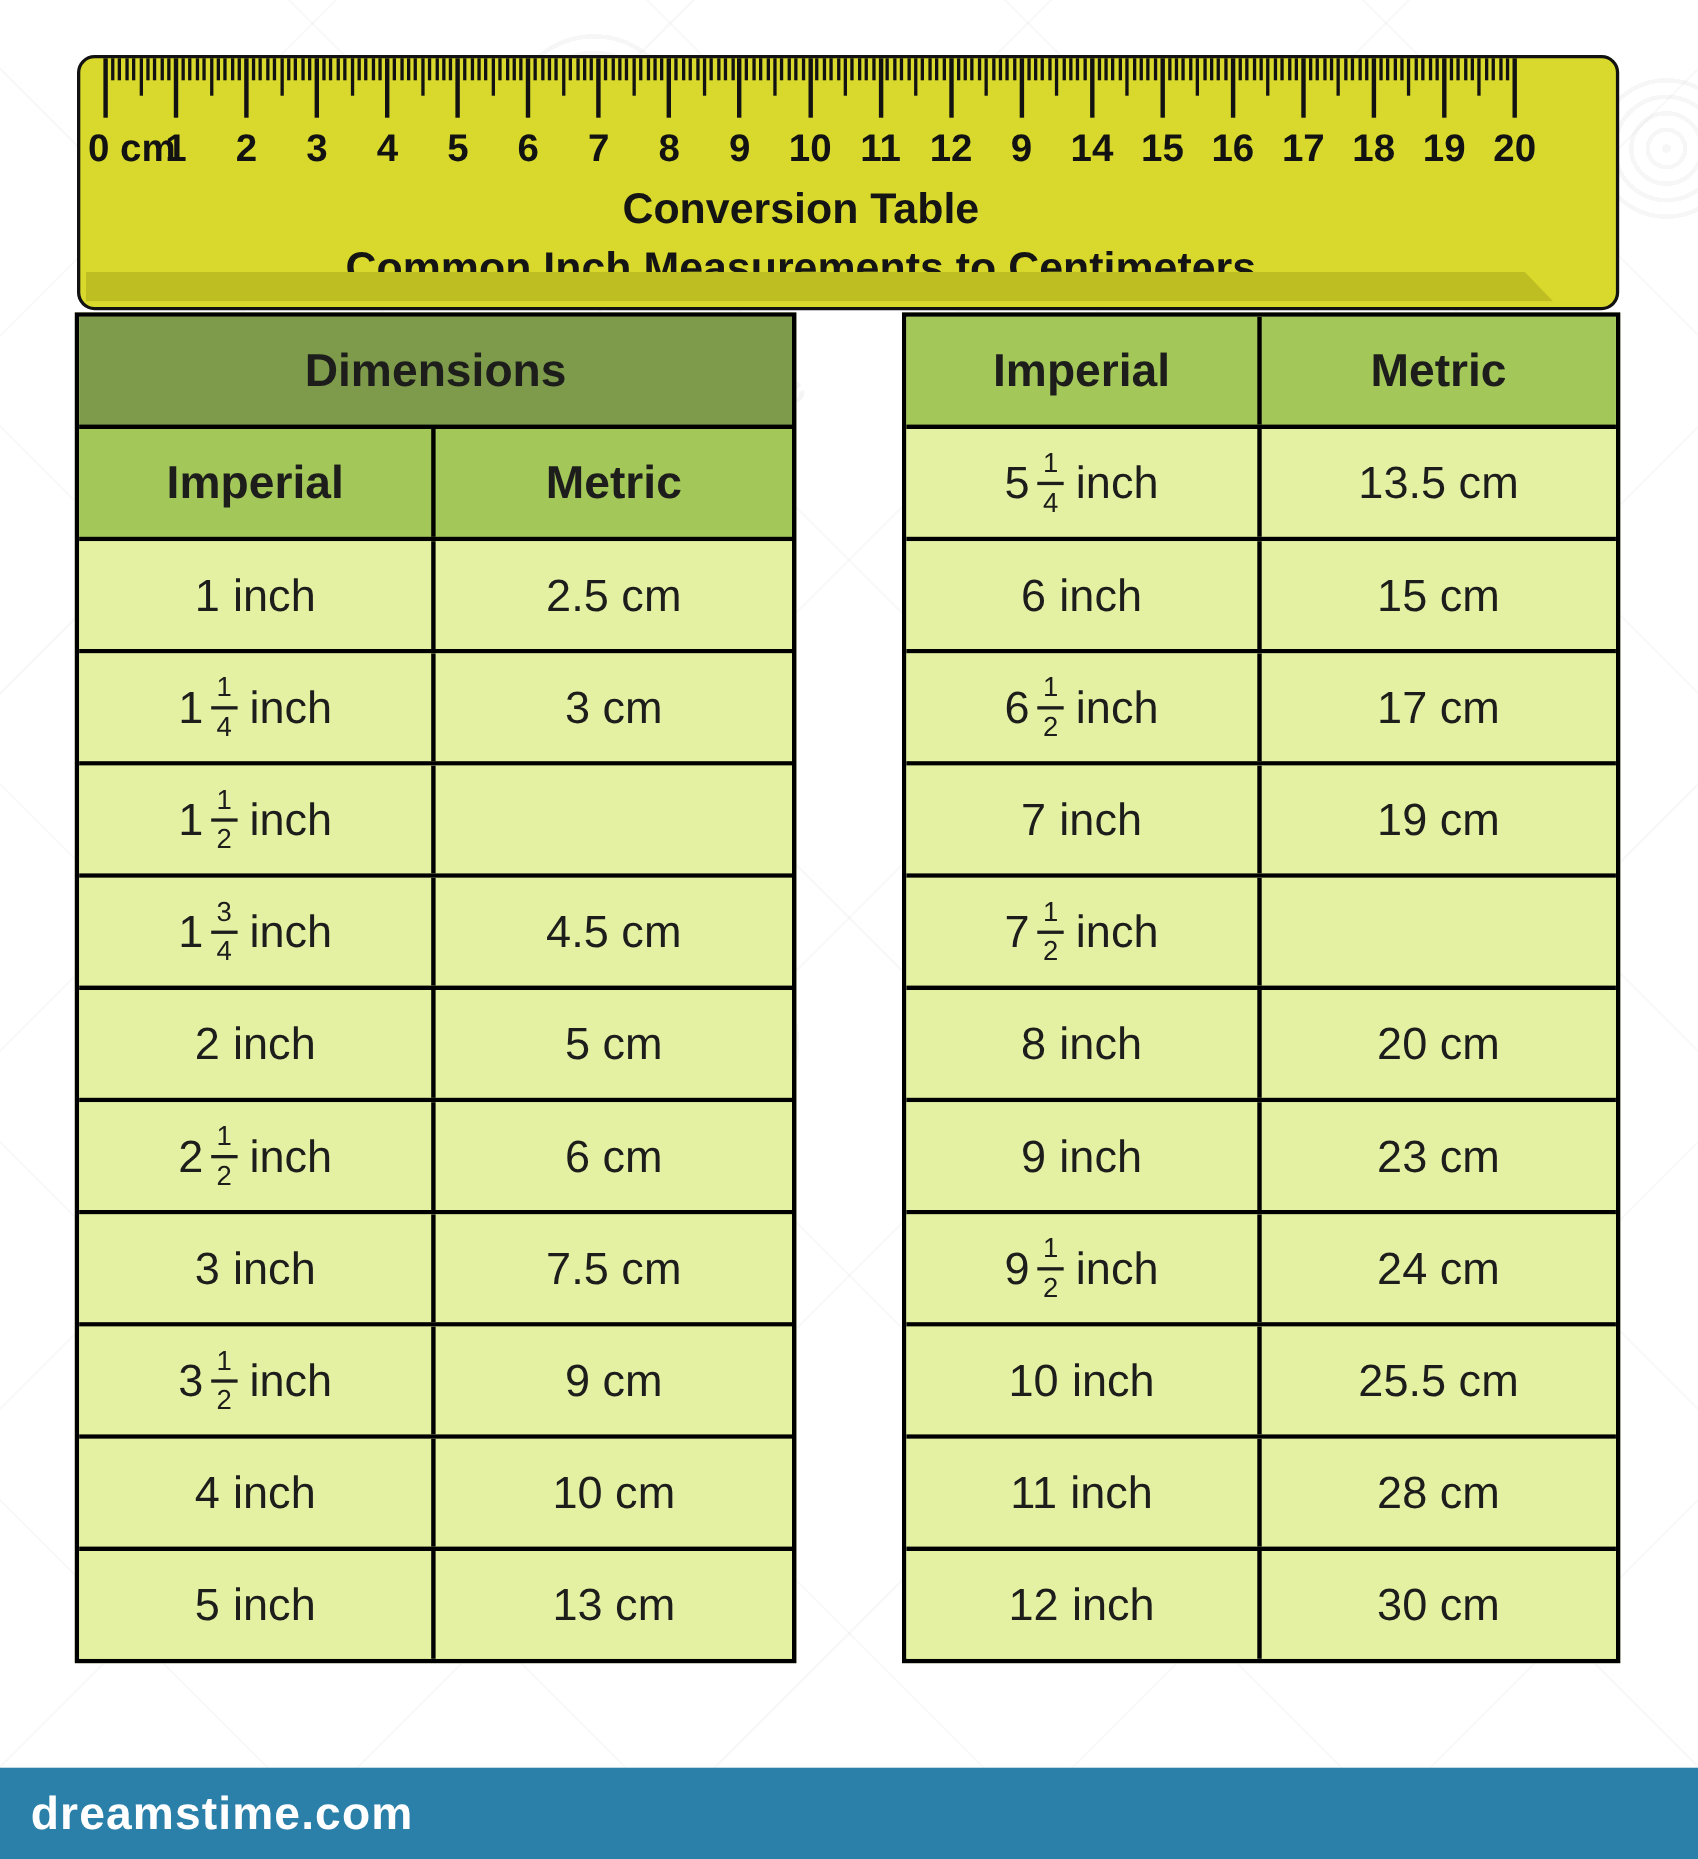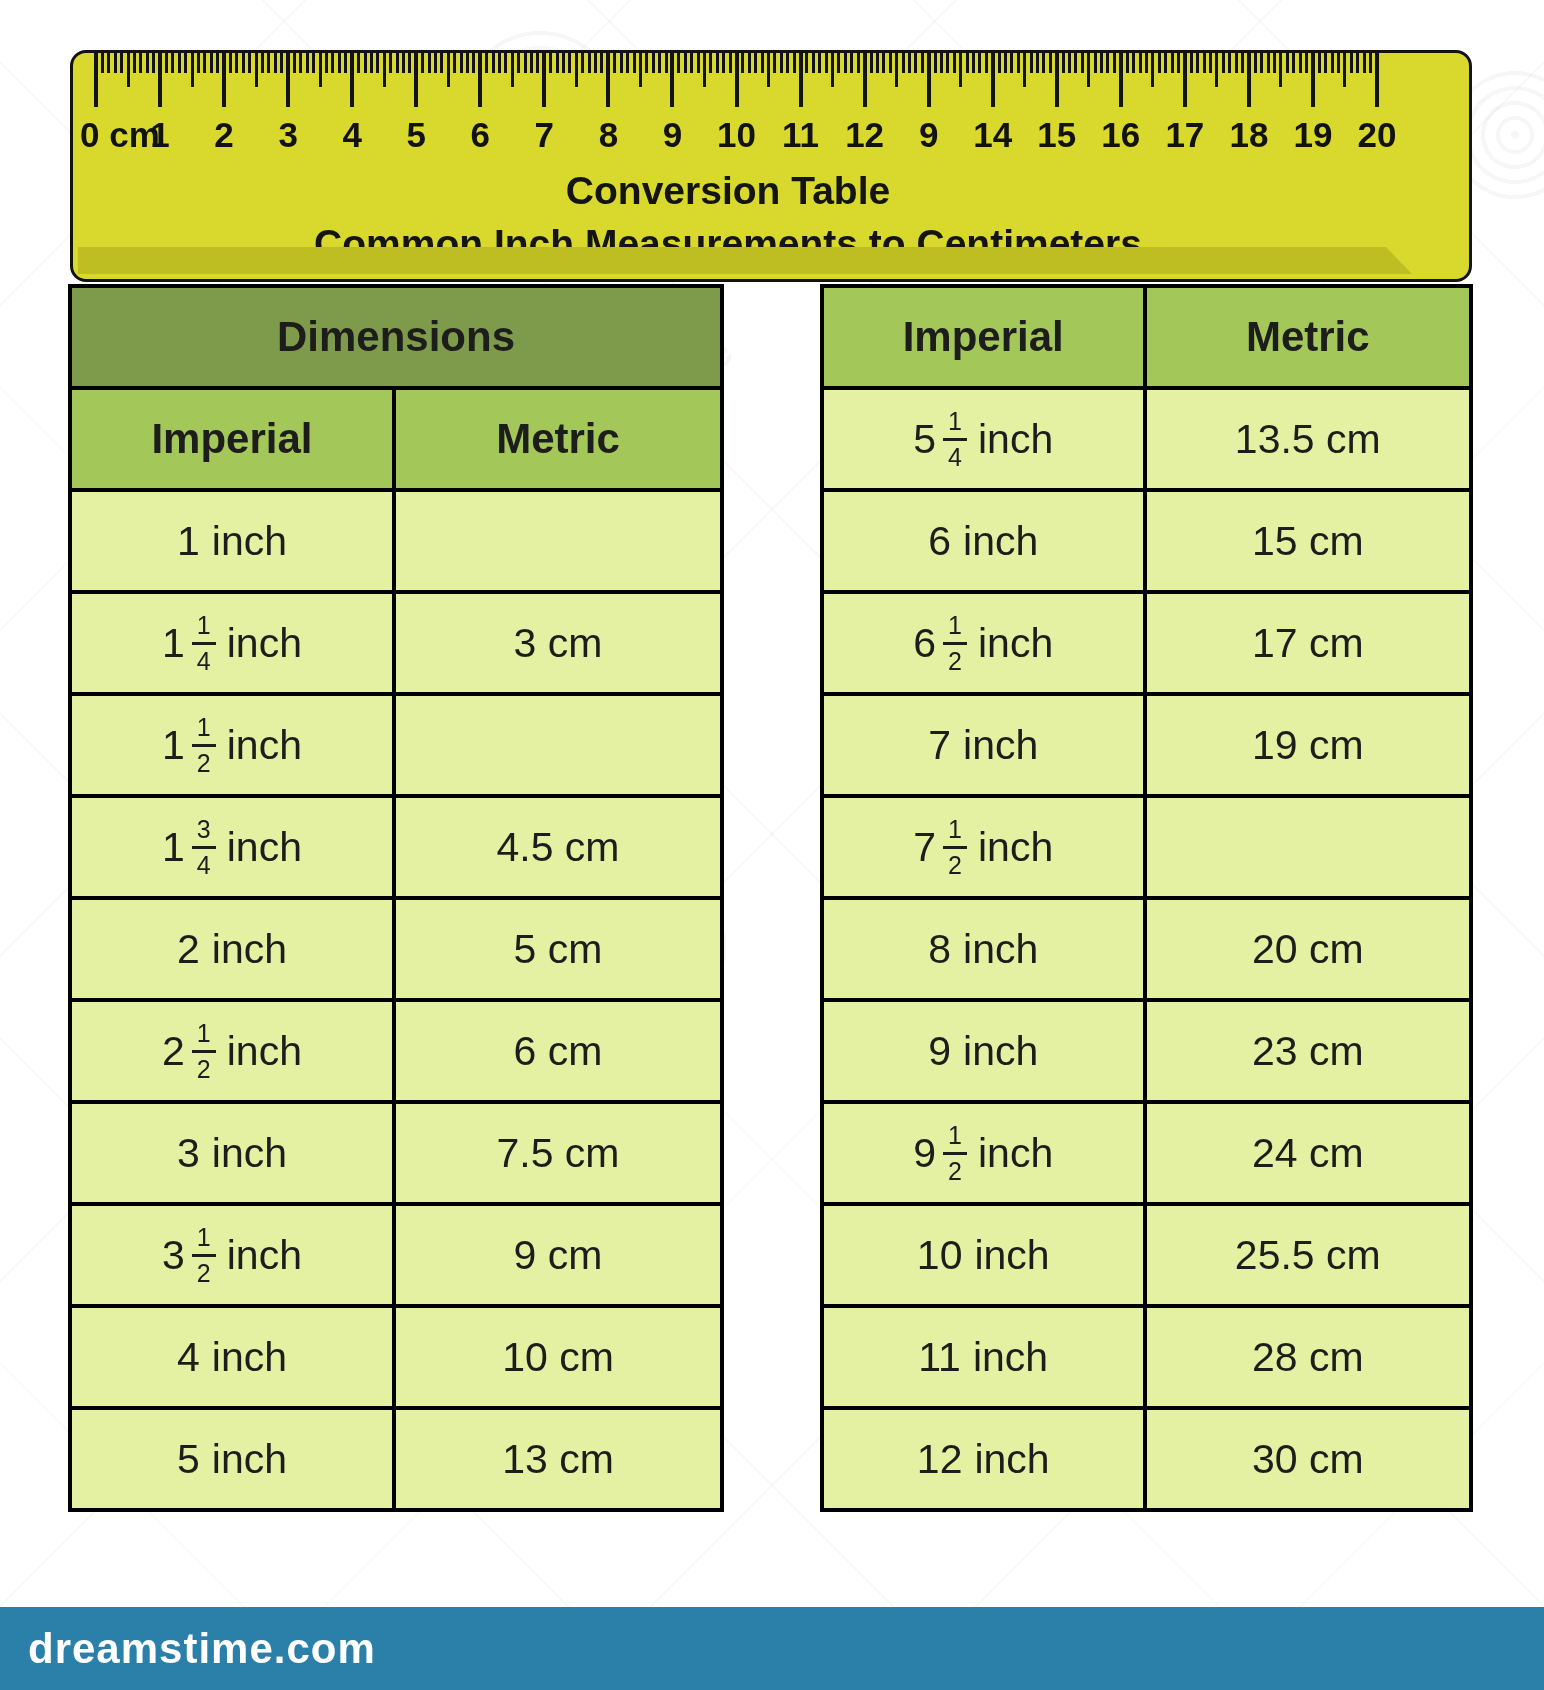--- a/index.html
+++ b/index.html
@@ -319,20 +319,21 @@
       <div class="cell first">Imperial</div>
       <div class="cell">Metric</div>
     </div>
     <div id="left-rows">
         <div class="trow data">
           <div class="cell first">
             <span>1</span>
             <span class="sp"></span>
             <span class="unit">inch</span>
           </div>
+          <div class="cell">2.5 cm</div>
         </div>
         <div class="trow data">
           <div class="cell first">
             <span>1</span>
             <span class="frac">
               <span class="num">1</span>
               <span class="den">4</span>
             </span>
             <span class="unit">inch</span>
           </div>

